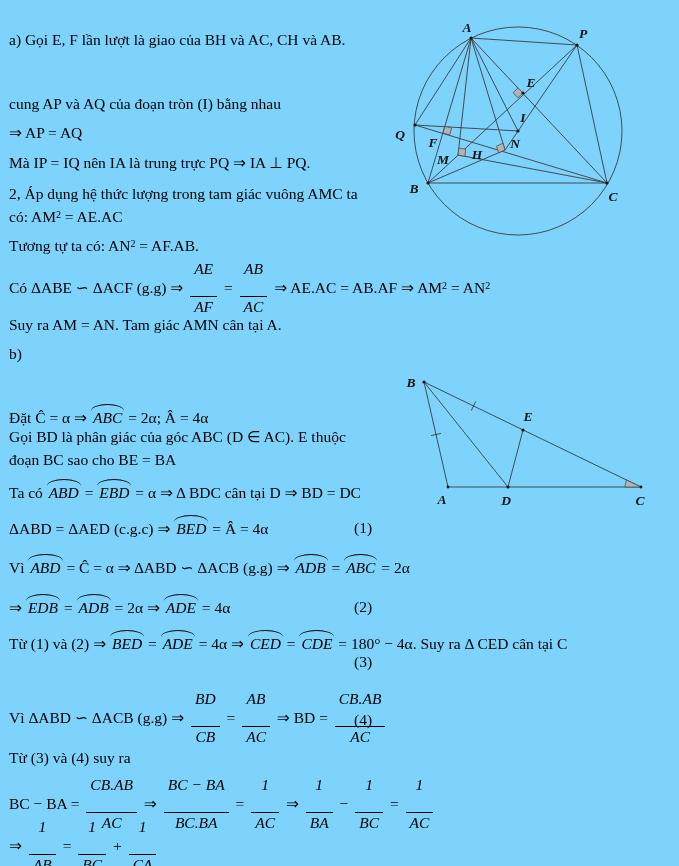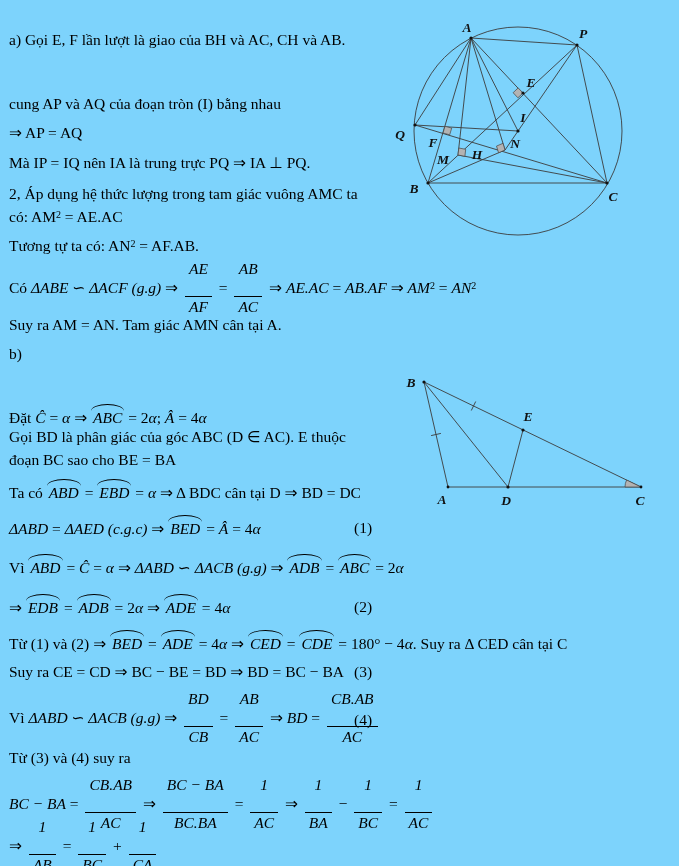--- a/index.html
+++ b/index.html
@@ -12,21 +12,21 @@
     color:#000;
     overflow:hidden;
   }
   .line{
     position:absolute;
     left:9px;
     white-space:nowrap;
     line-height:1.25;
   }
   .t{font-style:normal;}
-  .m{font-style:italic;}
+  .m{}
   
   .arc{
     position:relative;
     display:inline-block;
     font-style:italic;
     padding:2px 2px 0 2px;
   }
   .arc::before{
     content:"";
     position:absolute;
@@ -86,21 +86,21 @@
   <div class="line" style="top:315px"><span class="t">Suy ra AM = AN. Tam giác AMN cân tại A.</span></div>
   <div class="line" style="top:344px"><span class="t">b)</span></div>
   <div class="line" style="top:406px"><span class="t">Đặt </span><span class="m">Ĉ</span><span class="t"> = </span><span class="m">α</span><span class="t"> ⇒ </span><span class="m arc">ABC</span><span class="t"> = 2</span><span class="m">α</span><span class="t">; </span><span class="m">Â</span><span class="t"> = 4</span><span class="m">α</span></div>
   <div class="line" style="top:427px"><span class="t">Gọi BD là phân giác của góc ABC (D ∈ AC). E thuộc</span></div>
   <div class="line" style="top:481px"><span class="t">Ta có </span><span class="m arc">ABD</span><span class="t"> = </span><span class="m arc">EBD</span><span class="t"> = </span><span class="m">α</span><span class="t"> ⇒ Δ BDC cân tại D ⇒ BD = DC</span></div>
   <div class="line" style="top:450px"><span class="t">đoạn BC sao cho BE = BA</span></div>
   <div class="line" style="top:517px"><span class="m">ΔABD</span><span class="t"> = </span><span class="m">ΔAED</span><span class="m"> (c.g.c)</span><span class="t"> ⇒ </span><span class="m arc">BED</span><span class="t"> = </span><span class="m">Â</span><span class="t"> = 4</span><span class="m">α</span><span class="eqtag">(1)</span></div>
   <div class="line" style="top:556px"><span class="t">Vì </span><span class="m arc">ABD</span><span class="t"> = </span><span class="m">Ĉ</span><span class="t"> = </span><span class="m">α</span><span class="t"> ⇒ </span><span class="m">ΔABD</span><span class="t"> ∽ </span><span class="m">ΔACB</span><span class="m"> (g.g)</span><span class="t"> ⇒ </span><span class="m arc">ADB</span><span class="t"> = </span><span class="m arc">ABC</span><span class="t"> = 2</span><span class="m">α</span></div>
   <div class="line" style="top:596px"><span class="t">⇒ </span><span class="m arc">EDB</span><span class="t"> = </span><span class="m arc">ADB</span><span class="t"> = 2</span><span class="m">α</span><span class="t"> ⇒ </span><span class="m arc">ADE</span><span class="t"> = 4</span><span class="m">α</span><span class="eqtag">(2)</span></div>
   <div class="line" style="top:632px"><span class="t">Từ (1) và (2) ⇒ </span><span class="m arc">BED</span><span class="t"> = </span><span class="m arc">ADE</span><span class="t"> = 4</span><span class="m">α</span><span class="t"> ⇒ </span><span class="m arc">CED</span><span class="t"> = </span><span class="m arc">CDE</span><span class="t"> = 180° − 4</span><span class="m">α</span><span class="t">. Suy ra Δ CED cân tại C</span></div>
-  <div class="line" style="top:662px"><span class="t">Suy ra CE = CD ⇒ BC − BE = BD ⇒ BD = BC − BA</span><span class="eqtag">(3)</span></div>
+  <div class="line" style="top:662px"><span class="eqtag">(3)</span></div>
   <div class="line" style="top:692px"><span class="t">Vì </span><span class="m">ΔABD</span><span class="t"> ∽ </span><span class="m">ΔACB</span><span class="m"> (g.g)</span><span class="t"> ⇒ </span><span class="frac"><span class="num">BD</span><span class="den">CB</span></span><span class="t"> = </span><span class="frac"><span class="num">AB</span><span class="den">AC</span></span><span class="t"> ⇒ </span><span class="m">BD</span><span class="t"> = </span><span class="frac"><span class="num">CB.AB</span><span class="den">AC</span></span><span class="eqtag">(4)</span></div>
   <div class="line" style="top:748px"><span class="t">Từ (3) và (4) suy ra</span></div>
   <div class="line" style="top:778px"><span class="m">BC − BA</span><span class="t"> = </span><span class="frac"><span class="num">CB.AB</span><span class="den">AC</span></span><span class="t"> ⇒ </span><span class="frac"><span class="num">BC − BA</span><span class="den">BC.BA</span></span><span class="t"> = </span><span class="frac"><span class="num">1</span><span class="den">AC</span></span><span class="t"> ⇒ </span><span class="frac"><span class="num">1</span><span class="den">BA</span></span><span class="t"> − </span><span class="frac"><span class="num">1</span><span class="den">BC</span></span><span class="t"> = </span><span class="frac"><span class="num">1</span><span class="den">AC</span></span></div>
   <div class="line" style="top:820px"><span class="t">⇒ </span><span class="frac"><span class="num">1</span><span class="den">AB</span></span><span class="t"> = </span><span class="frac"><span class="num">1</span><span class="den">BC</span></span><span class="t"> + </span><span class="frac"><span class="num">1</span><span class="den">CA</span></span></div>
 
   <div class="fig" style="left:385px;top:8px">
     <svg width="294" height="232" viewBox="0 0 294 232">
       <g stroke="#3c3c3c" stroke-width="0.9" fill="none">
         <circle cx="133" cy="123" r="104"></circle>
         <g>

